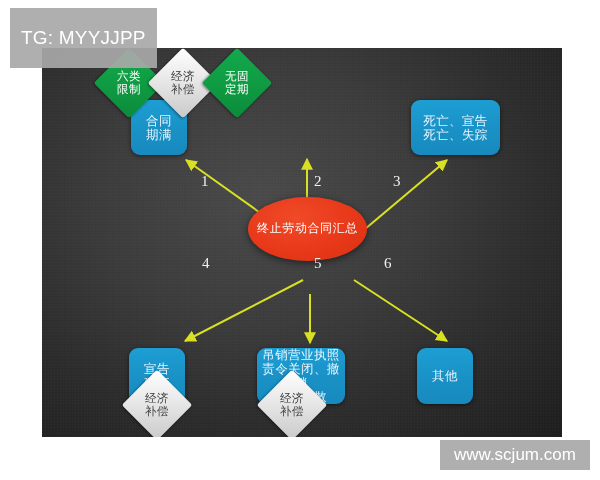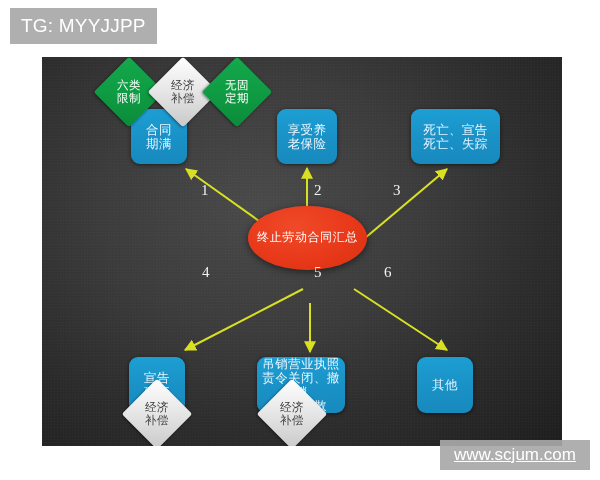--- a/index.html
+++ b/index.html
@@ -12,21 +12,21 @@
     width: 600px;
     height: 480px;
     background: #ffffff;
     font-family: "Liberation Sans", "DejaVu Sans", sans-serif;
     overflow: hidden;
   }
   
   #panel {
     position: absolute;
     left: 42px;
-    top: 57px;
+    top: 48px;
     width: 520px;
     height: 389px;
     background:
       radial-gradient(ellipse at 42% 38%, #494949 0%, #3b3b3b 38%, #2c2c2c 66%, #1d1d1d 100%);
     overflow: hidden;
   }
   #panel::after{
     content:"";
     position:absolute; inset:0;
     background:
@@ -114,30 +114,29 @@
     position: absolute;
     background: rgba(168,168,168,.92);
     color: #ffffff;
     display: flex;
     align-items: center;
     z-index: 20;
   }
   #tg-tag {
     left: 10px; top: 8px;
     height: 28px;
-    padding: 4px 11px;
+    padding: 16px 11px;
     font-size: 19px;
     letter-spacing: .2px;
   }
   #site-tag {
     left: 440px; top: 440px;
     height: 30px;
     padding: 0 14px;
     font-size: 17px;
-    text-decoration: underline;
   }
 </style>
 </head>
 <body>
 
 <div id="root">
 
   <div id="panel">
 
     <svg id="svg-layer" viewBox="0 0 520 389">
@@ -176,24 +175,20 @@
       <span>合同
 期满</span>
     </div>
 
     <div class="node diamond green" style="left:170px; top:10px; width:50px; height:50px;">
       <div class="dwrap"></div>
       <div class="dtext">无固
 定期</div>
     </div>
 
-    <div class="node box" style="left:235px; top:52px; width:60px; height:55px;">
-      <span>享受养
-老保险</span>
-    </div>
 
     <div class="node box" style="left:369px; top:52px; width:89px; height:55px;">
       <span>死亡、宣告
 死亡、失踪</span>
     </div>
 
     <div class="node ellipse" style="left:206px; top:149px; width:119px; height:64px;">
       <span>终止劳动合同汇总</span>
     </div>
 

